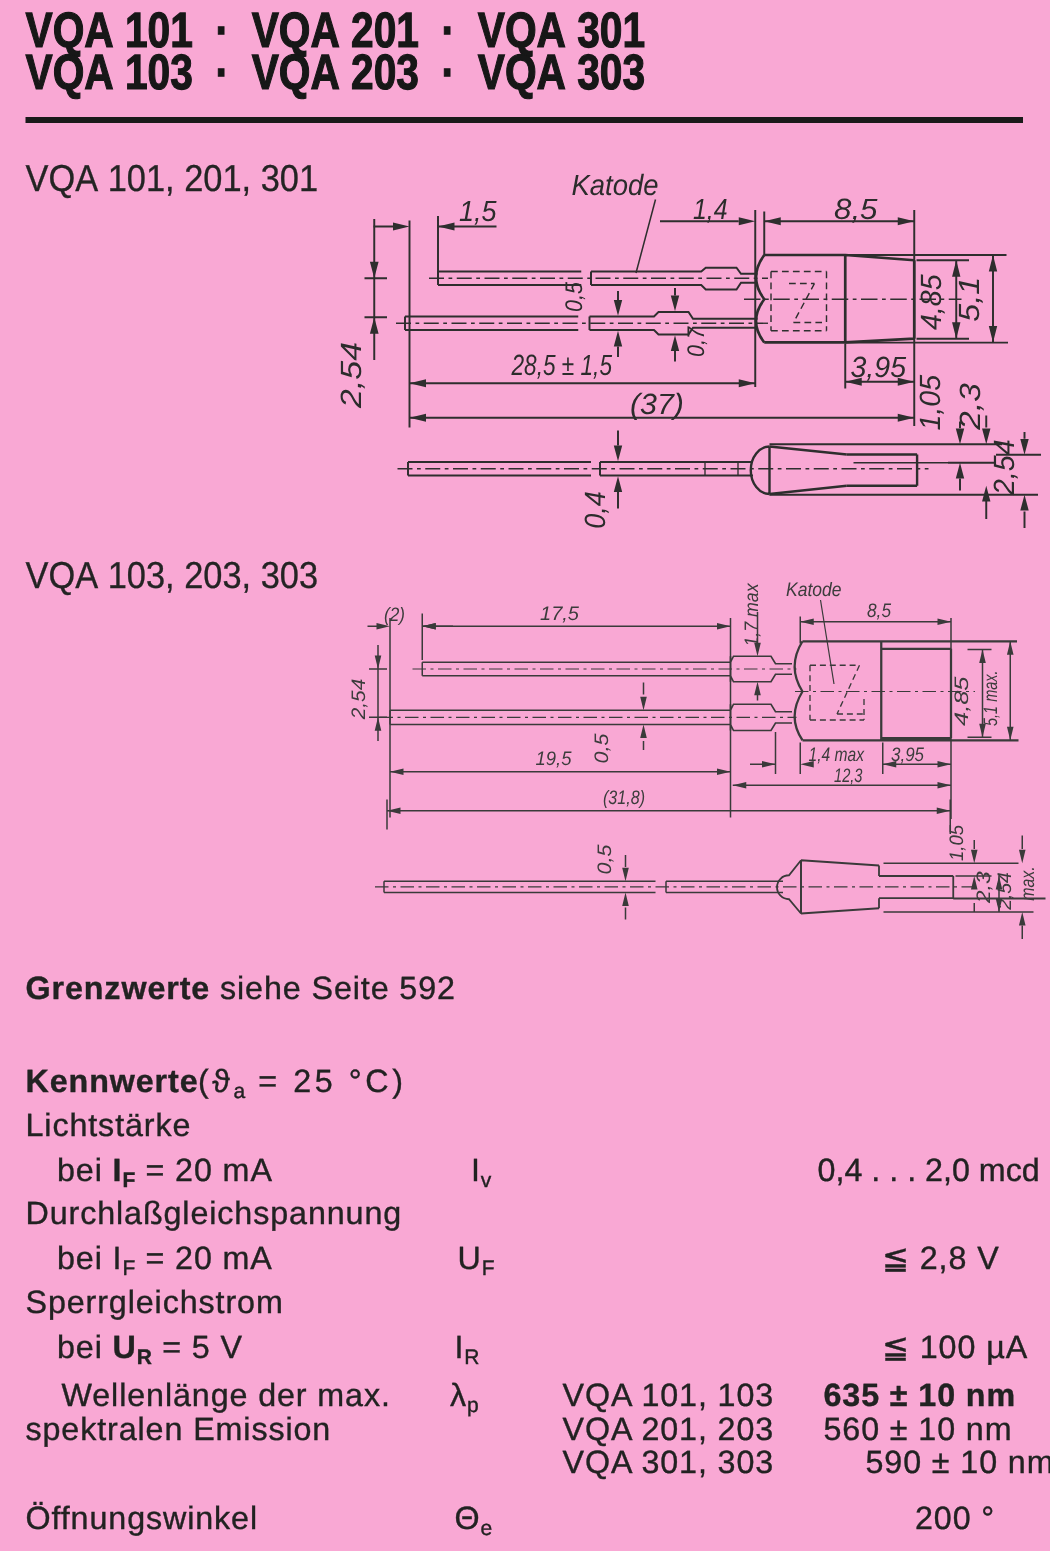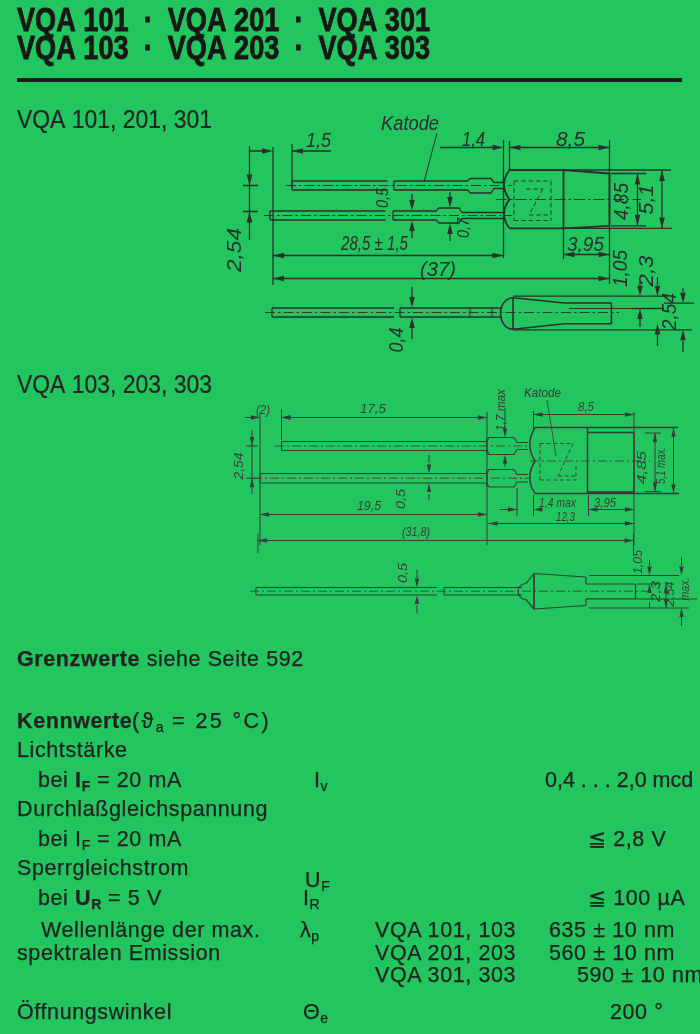--- a/index.html
+++ b/index.html
@@ -1,16 +1,16 @@
 <!DOCTYPE html>
 <html><head>
 <meta charset="utf-8">
 <style>
   html,body{margin:0;padding:0;background:#fff;}
-  .page{position:relative;width:700px;height:1034px;background:#22c55e;overflow:hidden;
+  .page{position:relative;width:700px;height:1034px;background:#f9a8d4;overflow:hidden;
         font-family:"Liberation Sans",sans-serif;color:#1c1c1c;}
   .abs{position:absolute;white-space:nowrap;line-height:1.15;}
   .h1{font-weight:bold;font-size:33px;letter-spacing:0px;color:#171717;-webkit-text-stroke:0.8px #171717;
       transform:scaleX(0.822);transform-origin:0 0;}
   .sec{font-size:25px;letter-spacing:0px;color:#242424;-webkit-text-stroke:0.2px #242424;transform:scaleX(0.917);transform-origin:0 0;}
   .t{font-size:21.5px;letter-spacing:0.6px;color:#222;-webkit-text-stroke:0.25px #222;}
   .b{font-weight:bold;}
   .t sub{font-size:14px;vertical-align:-4px;line-height:0;letter-spacing:0.2px;}
   svg{position:absolute;left:0;overflow:visible;}
   svg text{font-family:"Liberation Sans",sans-serif;font-style:italic;fill:#2c2c2c;stroke:none;}
@@ -320,33 +320,33 @@
 
   <div class="abs t" style="left:17px;top:738px;">Lichtstärke</div>
 
   <div class="abs t" style="left:38px;top:768px;">bei <span class="b">I<sub>F</sub></span> = 20 mA</div>
   <div class="abs t" style="left:314px;top:768px;">I<sub>v</sub></div>
   <div class="abs t" style="left:545px;top:768px;letter-spacing:0px;">0,4 . . . 2,0 mcd</div>
 
   <div class="abs t" style="left:17px;top:797px;">Durchlaßgleichspannung</div>
 
   <div class="abs t" style="left:38px;top:827px;">bei I<sub>F</sub> = 20 mA</div>
-  <div class="abs t" style="left:305px;top:827px;margin-top:41px;">U<sub>F</sub></div>
+  <div class="abs t" style="left:305px;top:827px;">U<sub>F</sub></div>
   <div class="abs t" style="left:588px;top:827px;">≦ 2,8 V</div>
 
   <div class="abs t" style="left:17px;top:856px;">Sperrgleichstrom</div>
 
   <div class="abs t" style="left:38px;top:886px;">bei <span class="b">U<sub>R</sub></span> = 5 V</div>
   <div class="abs t" style="left:303px;top:886px;">I<sub>R</sub></div>
   <div class="abs t" style="left:588px;top:886px;">≦ 100 µA</div>
 
   <div class="abs t" style="left:17px;top:918px;margin-left:24px;">Wellenlänge der max.</div>
   <div class="abs t" style="left:300px;top:918px;">λ<sub>p</sub></div>
   <div class="abs t" style="left:375px;top:918px;">VQA 101, 103</div>
-  <div class="abs t" style="left:549px;top:918px;">635 ± 10 nm</div>
+  <div class="abs t" style="left:549px;top:918px;font-weight:bold;">635 ± 10 nm</div>
 
   <div class="abs t" style="left:17px;top:941px;">spektralen Emission</div>
   <div class="abs t" style="left:375px;top:941px;">VQA 201, 203</div>
   <div class="abs t" style="left:549px;top:941px;">560 ± 10 nm</div>
 
   <div class="abs t" style="left:375px;top:963px;">VQA 301, 303</div>
   <div class="abs t" style="left:549px;top:963px;margin-left:28px;">590 ± 10 nm</div>
 
   <div class="abs t" style="left:17px;top:1000px;text-align:right;">Öffnungswinkel</div>
   <div class="abs t" style="left:303px;top:1000px;">Θ<sub>e</sub></div>

